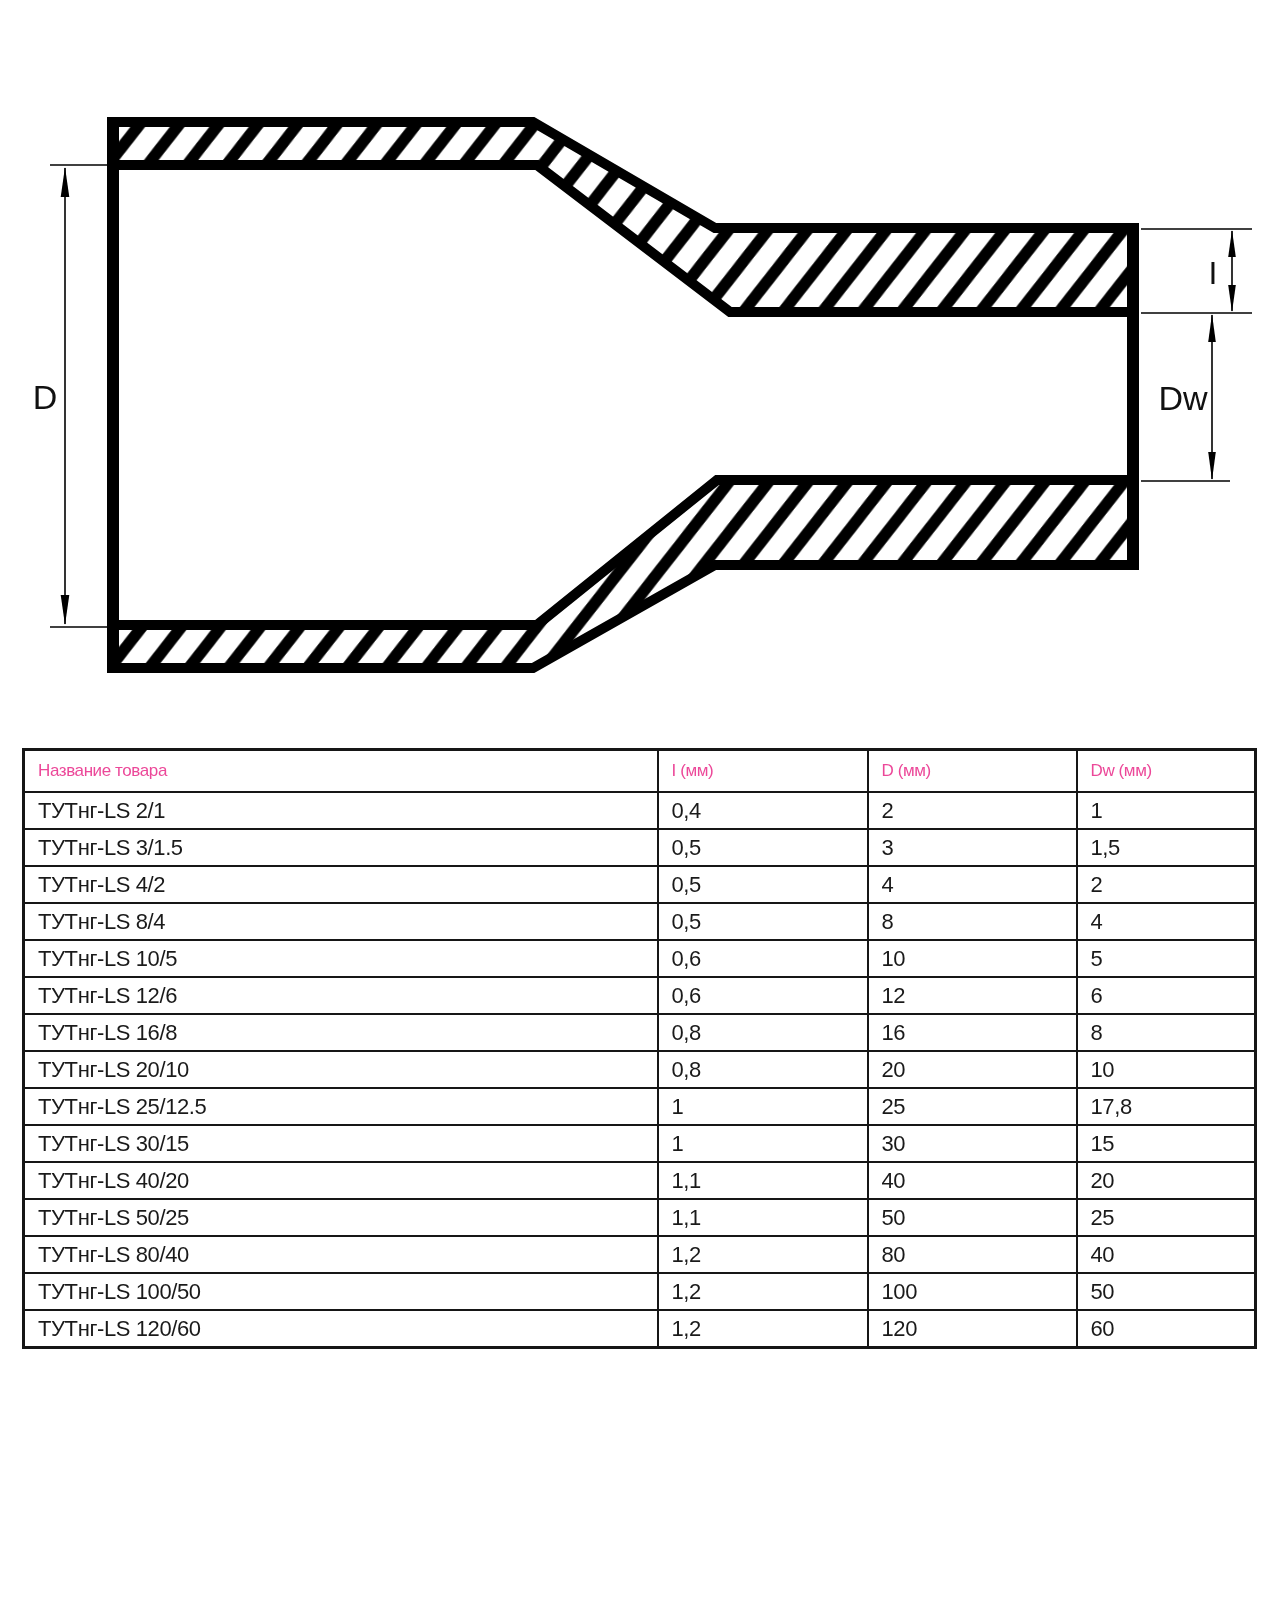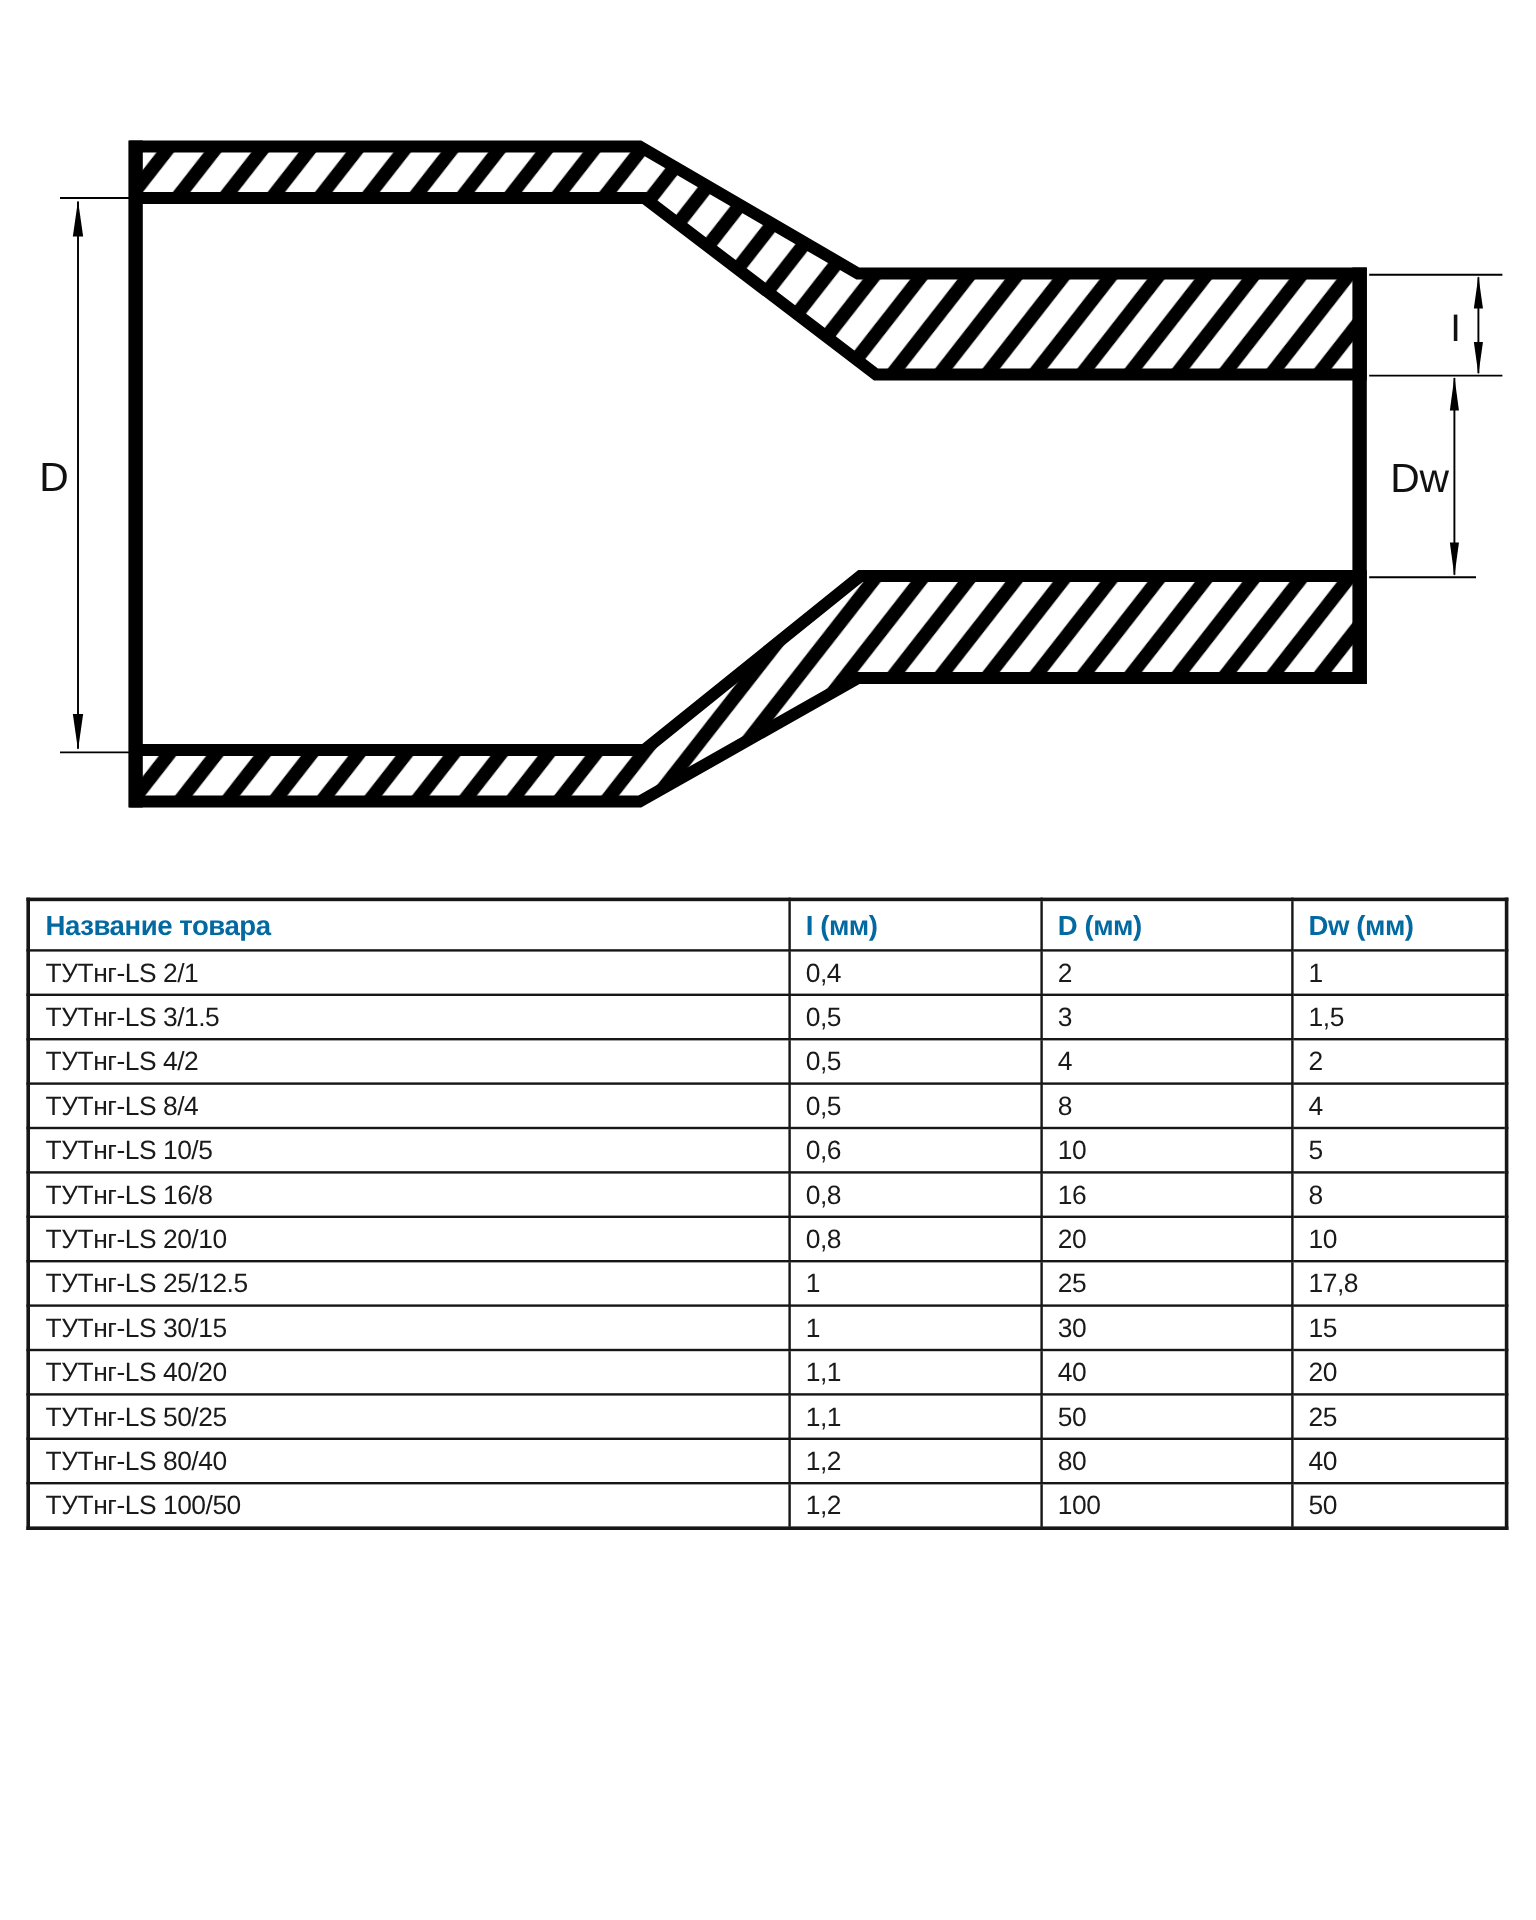--- a/index.html
+++ b/index.html
@@ -31,23 +31,23 @@
     text-align: left;
     vertical-align: middle;
     padding: 0 0 0 13px;
     white-space: nowrap;
     overflow: hidden;
     letter-spacing: -0.4px;
   }
   .spec-table { border: 3px solid #161616; }
   .spec-table th {
     height: 40px;
-    font-size: 23px;
-    font-weight: bold;
-    color: #0369a1;
+    font-size: 17px;
+    font-weight: normal;
+    color: #ec4899;
   }
   .spec-table td {
     height: 35px;
     font-size: 22px;
     font-weight: normal;
     color: #1a1a1a;
   }
   .dim-label {
     font-family: "Liberation Sans", sans-serif;
     fill: #111;
@@ -142,20 +142,26 @@
         <td>8</td>
         <td>4</td>
       </tr>
       <tr>
         <td>ТУТнг-LS 10/5</td>
         <td>0,6</td>
         <td>10</td>
         <td>5</td>
       </tr>
       <tr>
+        <td>ТУТнг-LS 12/6</td>
+        <td>0,6</td>
+        <td>12</td>
+        <td>6</td>
+      </tr>
+      <tr>
         <td>ТУТнг-LS 16/8</td>
         <td>0,8</td>
         <td>16</td>
         <td>8</td>
       </tr>
       <tr>
         <td>ТУТнг-LS 20/10</td>
         <td>0,8</td>
         <td>20</td>
         <td>10</td>
@@ -189,16 +195,22 @@
         <td>1,2</td>
         <td>80</td>
         <td>40</td>
       </tr>
       <tr>
         <td>ТУТнг-LS 100/50</td>
         <td>1,2</td>
         <td>100</td>
         <td>50</td>
       </tr>
+      <tr>
+        <td>ТУТнг-LS 120/60</td>
+        <td>1,2</td>
+        <td>120</td>
+        <td>60</td>
+      </tr>
     </tbody>
   </table>
 
 </div>
 
 </body></html>

